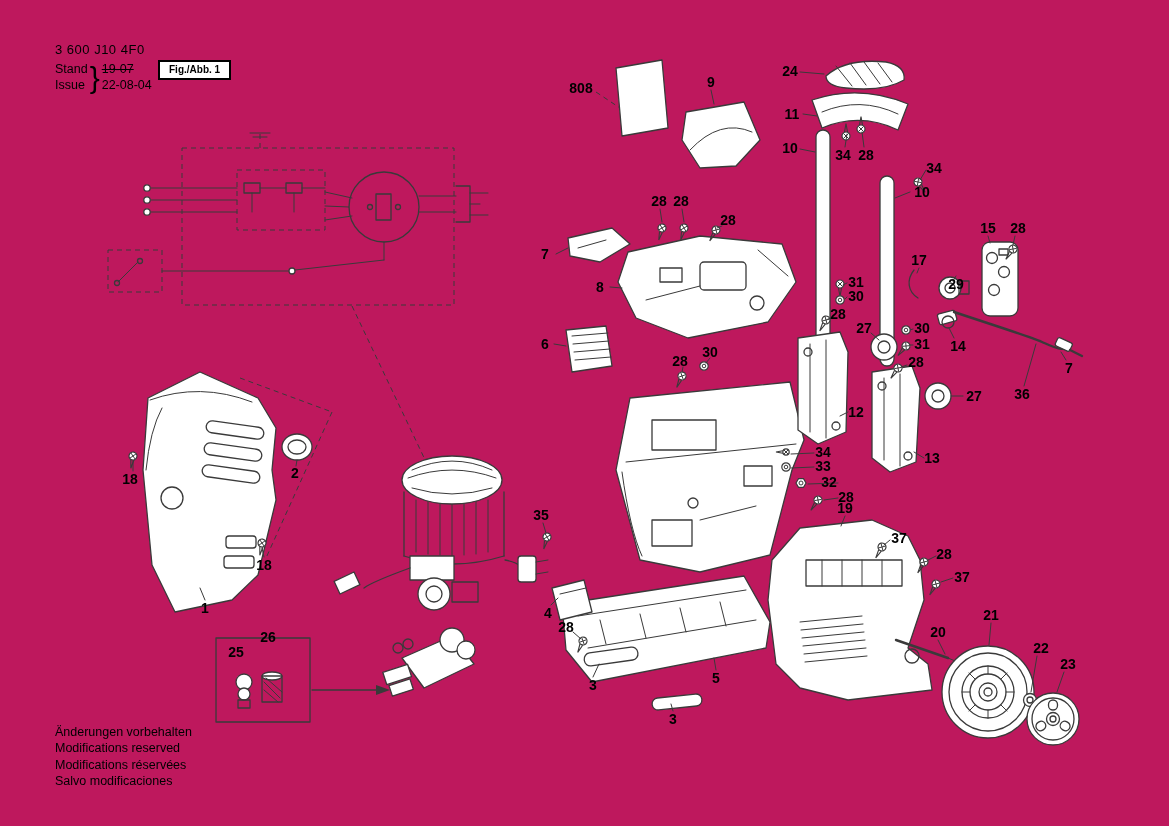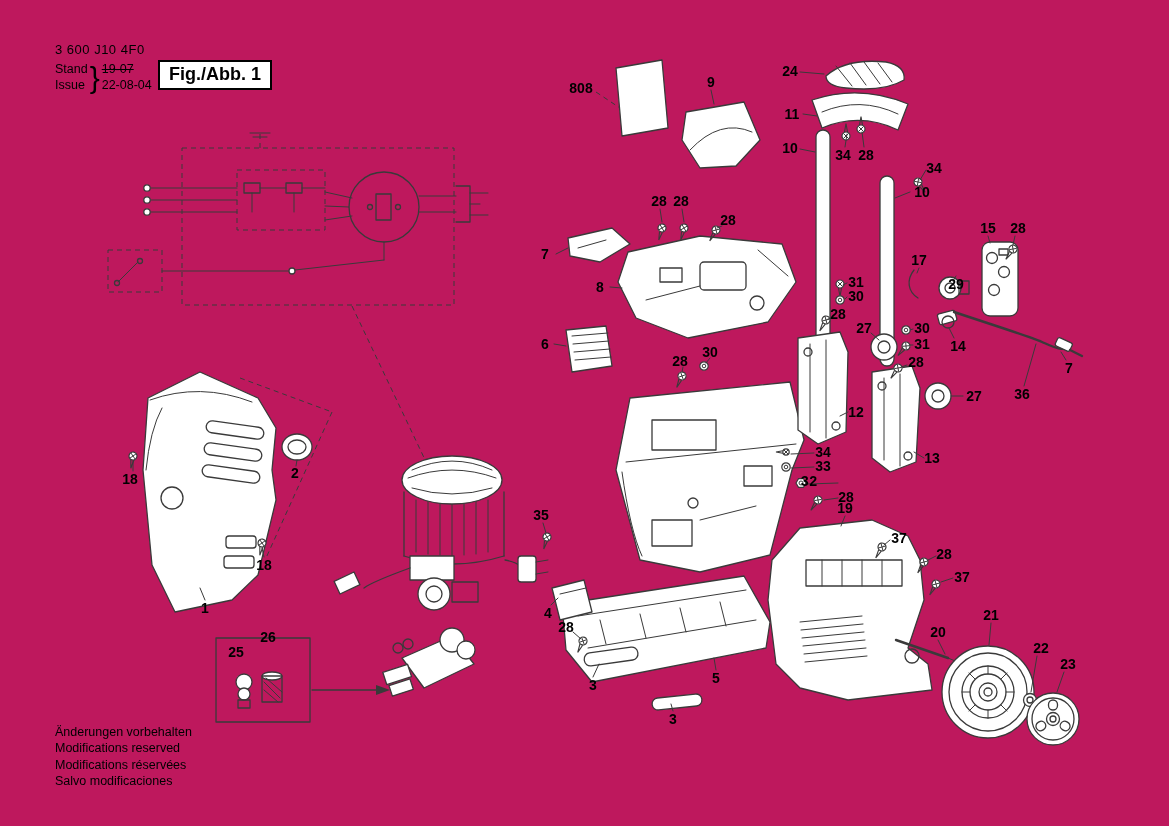--- a/index.html
+++ b/index.html
@@ -9,21 +9,21 @@
   }
   .hdr { position:absolute; left:55px; top:42px; font-size:13px; line-height:1.25; }
   .hdr .code { margin-bottom:4px; letter-spacing:0.5px; }
   .stand-issue { display:flex; align-items:center; font-size:12.5px; }
   .si-words { display:flex; flex-direction:column; }
   .si-brace { font-size:30px; font-weight:400; margin:0 2px 0 2px; line-height:1; }
   .si-vals { display:flex; flex-direction:column;justify-content:space-between; }
   .struck { text-decoration:line-through; }
   .figbox {
     position:absolute; left:158px; top:60px; border:2px solid #000;
-    padding:2px 9px 3px 9px; font-weight:bold; font-size:18px; background:#fff;text-align:right;
+    padding:2px 9px 3px 9px; font-weight:bold; font-size:10px; background:#fff;text-align:right;
   }
   .footer { position:absolute; left:55px; top:724px; font-size:12.5px; line-height:1.3; }
   .labels-layer { position:absolute; left:0; top:0; width:100%; height:100%; pointer-events:none; }
   .part-label {
     position:absolute; transform:translate(-50%,-50%);
     font-size:14px; font-weight:600; color:#000; white-space:nowrap;
   }
   svg.diagram { position:absolute; left:0; top:0; }
   svg.diagram * { vector-effect:non-scaling-stroke; }
   .ln  { stroke:#3a3a3a; stroke-width:1.3; fill:none; stroke-linejoin:round; stroke-linecap:round; }
@@ -504,21 +504,21 @@
       <span class="part-label" style="left: 680px; top: 361px;">28</span>
       <span class="part-label" style="left: 916px; top: 362px;">28</span>
       <span class="part-label" style="left: 974px; top: 396px;">27</span>
       <span class="part-label" style="left: 1022px; top: 394px;">36</span>
       <span class="part-label" style="left: 856px; top: 412px;">12</span>
       <span class="part-label" style="left: 932px; top: 458px;">13</span>
       <span class="part-label" style="left: 130px; top: 479px;">18</span>
       <span class="part-label" style="left: 295px; top: 473px;">2</span>
       <span class="part-label" style="left: 823px; top: 452px;">34</span>
       <span class="part-label" style="left: 823px; top: 466px;">33</span>
-      <span class="part-label" style="left: 809px; top: 482px; font-family: Liberation Mono, monospace;">32</span>
+      <span class="part-label" style="left: 829px; top: 482px;">32</span>
       <span class="part-label" style="left: 846px; top: 497px;">28</span>
       <span class="part-label" style="left: 845px; top: 508px;">19</span>
       <span class="part-label" style="left: 541px; top: 515px;">35</span>
       <span class="part-label" style="left: 899px; top: 538px;">37</span>
       <span class="part-label" style="left: 944px; top: 554px;">28</span>
       <span class="part-label" style="left: 962px; top: 577px;">37</span>
       <span class="part-label" style="left: 264px; top: 565px;">18</span>
       <span class="part-label" style="left: 205px; top: 608px;">1</span>
       <span class="part-label" style="left: 548px; top: 613px;">4</span>
       <span class="part-label" style="left: 566px; top: 627px;">28</span>

